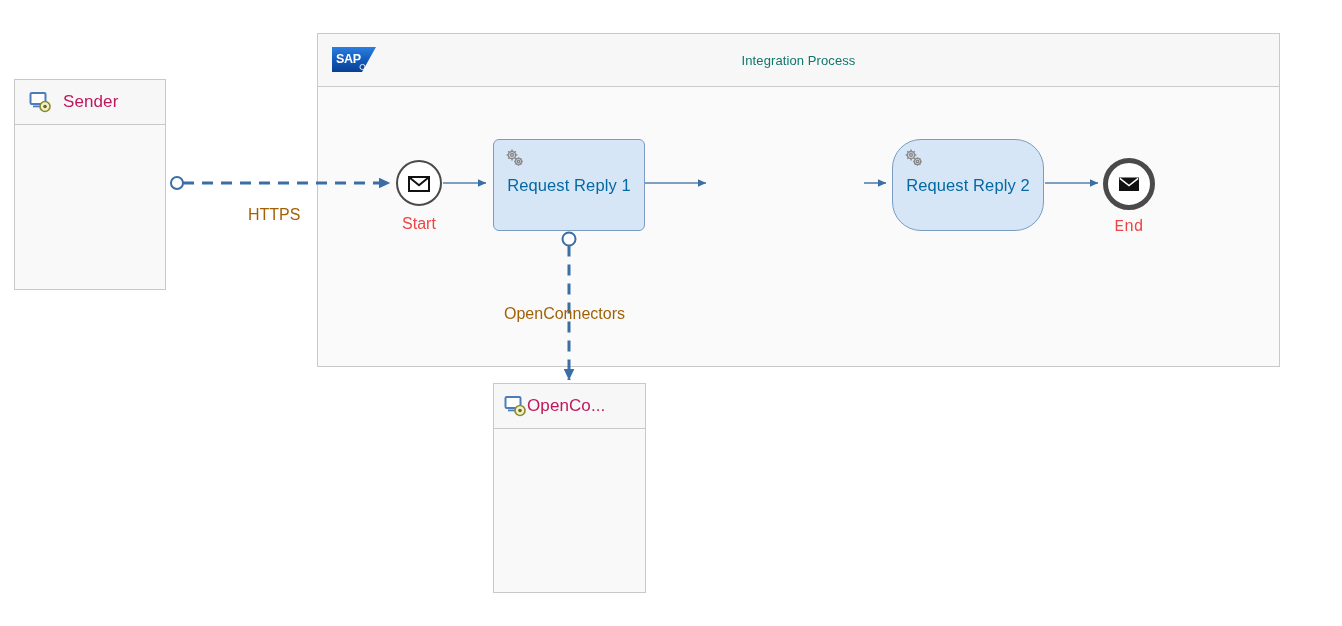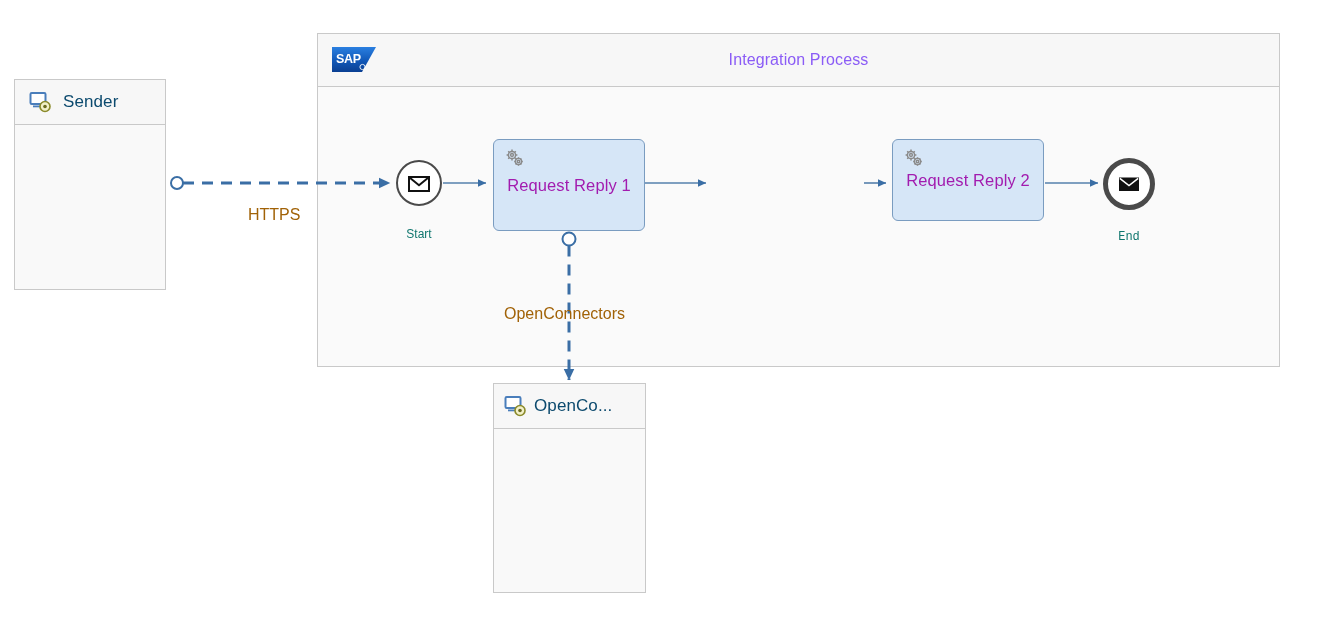--- a/index.html
+++ b/index.html
@@ -36,21 +36,21 @@
     background: #f7f7f7;
     border-bottom: 1px solid #c9c9c9;
     box-sizing: border-box;
     display: flex;
     align-items: center;
     padding-left: 14px;
     gap: 12px;
   }
   .participant-title {
     font-size: 17px;
-    color: #0c4a6e;
+    color: #be185d;
     white-space: nowrap;
     letter-spacing: 0.1px;
   }
   .participant-body {
     position: absolute;
     left: 0; right: 0;
     top: 45px; bottom: 0;
     background: #f9f9f9;
   }
 
@@ -66,22 +66,22 @@
     left: 0; right: 0; top: 0;
     height: 53px;
     background: #f7f7f7;
     border-bottom: 1px solid #c9c9c9;
     box-sizing: border-box;
     display: flex;
     align-items: center;
     justify-content: center;
   }
   .process-title {
-    font-size: 16px;
-    color: #8b5cf6;
+    font-size: 13px;
+    color: #0f766e;
     letter-spacing: 0.1px;
   }
   .sap-logo {
     position: absolute;
     left: 14px;
     top: 13px;
     width: 48px;
     height: 25px;
   }
   .process-body {
@@ -102,41 +102,40 @@
     justify-content: center;
   }
   .event-start {
     border: 2px solid #4a4a4a;
   }
   .event-end {
     border: 5px solid #4a4a4a;
   }
   .event-label {
     position: absolute;
-    font-size: 12px;
-    color: #0f766e;
+    font-size: 16px;
+    color: #ef4444;
     text-align: center;
     white-space: nowrap;
-    margin-top: 12px;
   }
 
   
   .task {
     position: absolute;
     background: #d6e6f7;
     border: 1px solid #7a9cc0;
     border-radius: 6px;
     box-sizing: border-box;
     display: flex;
     align-items: center;
     justify-content: center;
   }
   .task-label {
     font-size: 16.5px;
-    color: #a21caf;
+    color: #0369a1;
     text-align: center;
     white-space: nowrap;
     letter-spacing: 0.1px;
   }
   .task-icon {
     position: absolute;
     left: 8px;
     top: 6px;
     width: 26px;
     height: 26px;
@@ -195,21 +194,21 @@
           <text x="4" y="15.5" font-family="Liberation Sans, sans-serif" font-size="12.5" font-weight="bold" fill="#ffffff" letter-spacing="-0.3">SAP</text>
           <circle cx="30.5" cy="20" r="2.6" fill="none" stroke="#ffffff" stroke-width="0.9"></circle>
         </svg>
       </span>
       <span class="process-title">Integration Process</span>
     </div>
     <div class="process-body"></div>
   </div>
 
   <div class="participant" style="left:493px; top:383px; width:153px; height:210px;">
-    <div class="participant-header" style="padding-left:10px; gap:8px;">
+    <div class="participant-header" style="padding-left:10px; gap:1px;">
       <span style="width:22px;height:22px;display:block;position:relative;">
         <svg width="22" height="22" viewBox="0 0 22 22">
           <rect x="1.5" y="2" width="15" height="11" rx="1.2" fill="#ffffff" stroke="#4a7ebb" stroke-width="2"></rect>
           <rect x="4" y="14.5" width="10" height="1.8" fill="#4a7ebb"></rect>
           <circle cx="16" cy="15.5" r="5" fill="#f2f0c8" stroke="#8a8a2a" stroke-width="1.6"></circle>
           <circle cx="16" cy="15.5" r="1.8" fill="#6b6b1f"></circle>
         </svg>
       </span>
       <span class="participant-title">OpenCo...</span>
     </div>
@@ -283,21 +282,21 @@
           <path d="M16.5 11.2 V12.6 M16.5 18.4 V19.8 M12.2 15.5 H13.6 M19.4 15.5 H20.8
                    M13.6 12.6 L14.6 13.6 M18.4 17.4 L19.4 18.4
                    M19.4 12.6 L18.4 13.6 M14.6 17.4 L13.6 18.4"></path>
         </g>
       </svg>
     </span>
     <span class="task-label">Request Reply 1</span>
   </div>
 
 
-  <div class="task" style="left:892px; top:139px; width:152px; height:82px;">
+  <div class="task" style="left:892px; top:139px; width:152px; height:92px;border-radius:29px;">
     <span class="task-icon">
       <svg width="26" height="26" viewBox="0 0 26 26">
         <g fill="none" stroke="#8b8b8b" stroke-width="1.5">
           <circle cx="10" cy="9" r="3.6"></circle>
           <circle cx="10" cy="9" r="1.4"></circle>
           <path d="M10 3.6 V5.4 M10 12.6 V14.4 M4.6 9 H6.4 M13.6 9 H15.4
                    M6.2 5.2 L7.5 6.5 M12.5 11.5 L13.8 12.8
                    M13.8 5.2 L12.5 6.5 M7.5 11.5 L6.2 12.8"></path>
         </g>
         <g fill="none" stroke="#8b8b8b" stroke-width="1.4">

